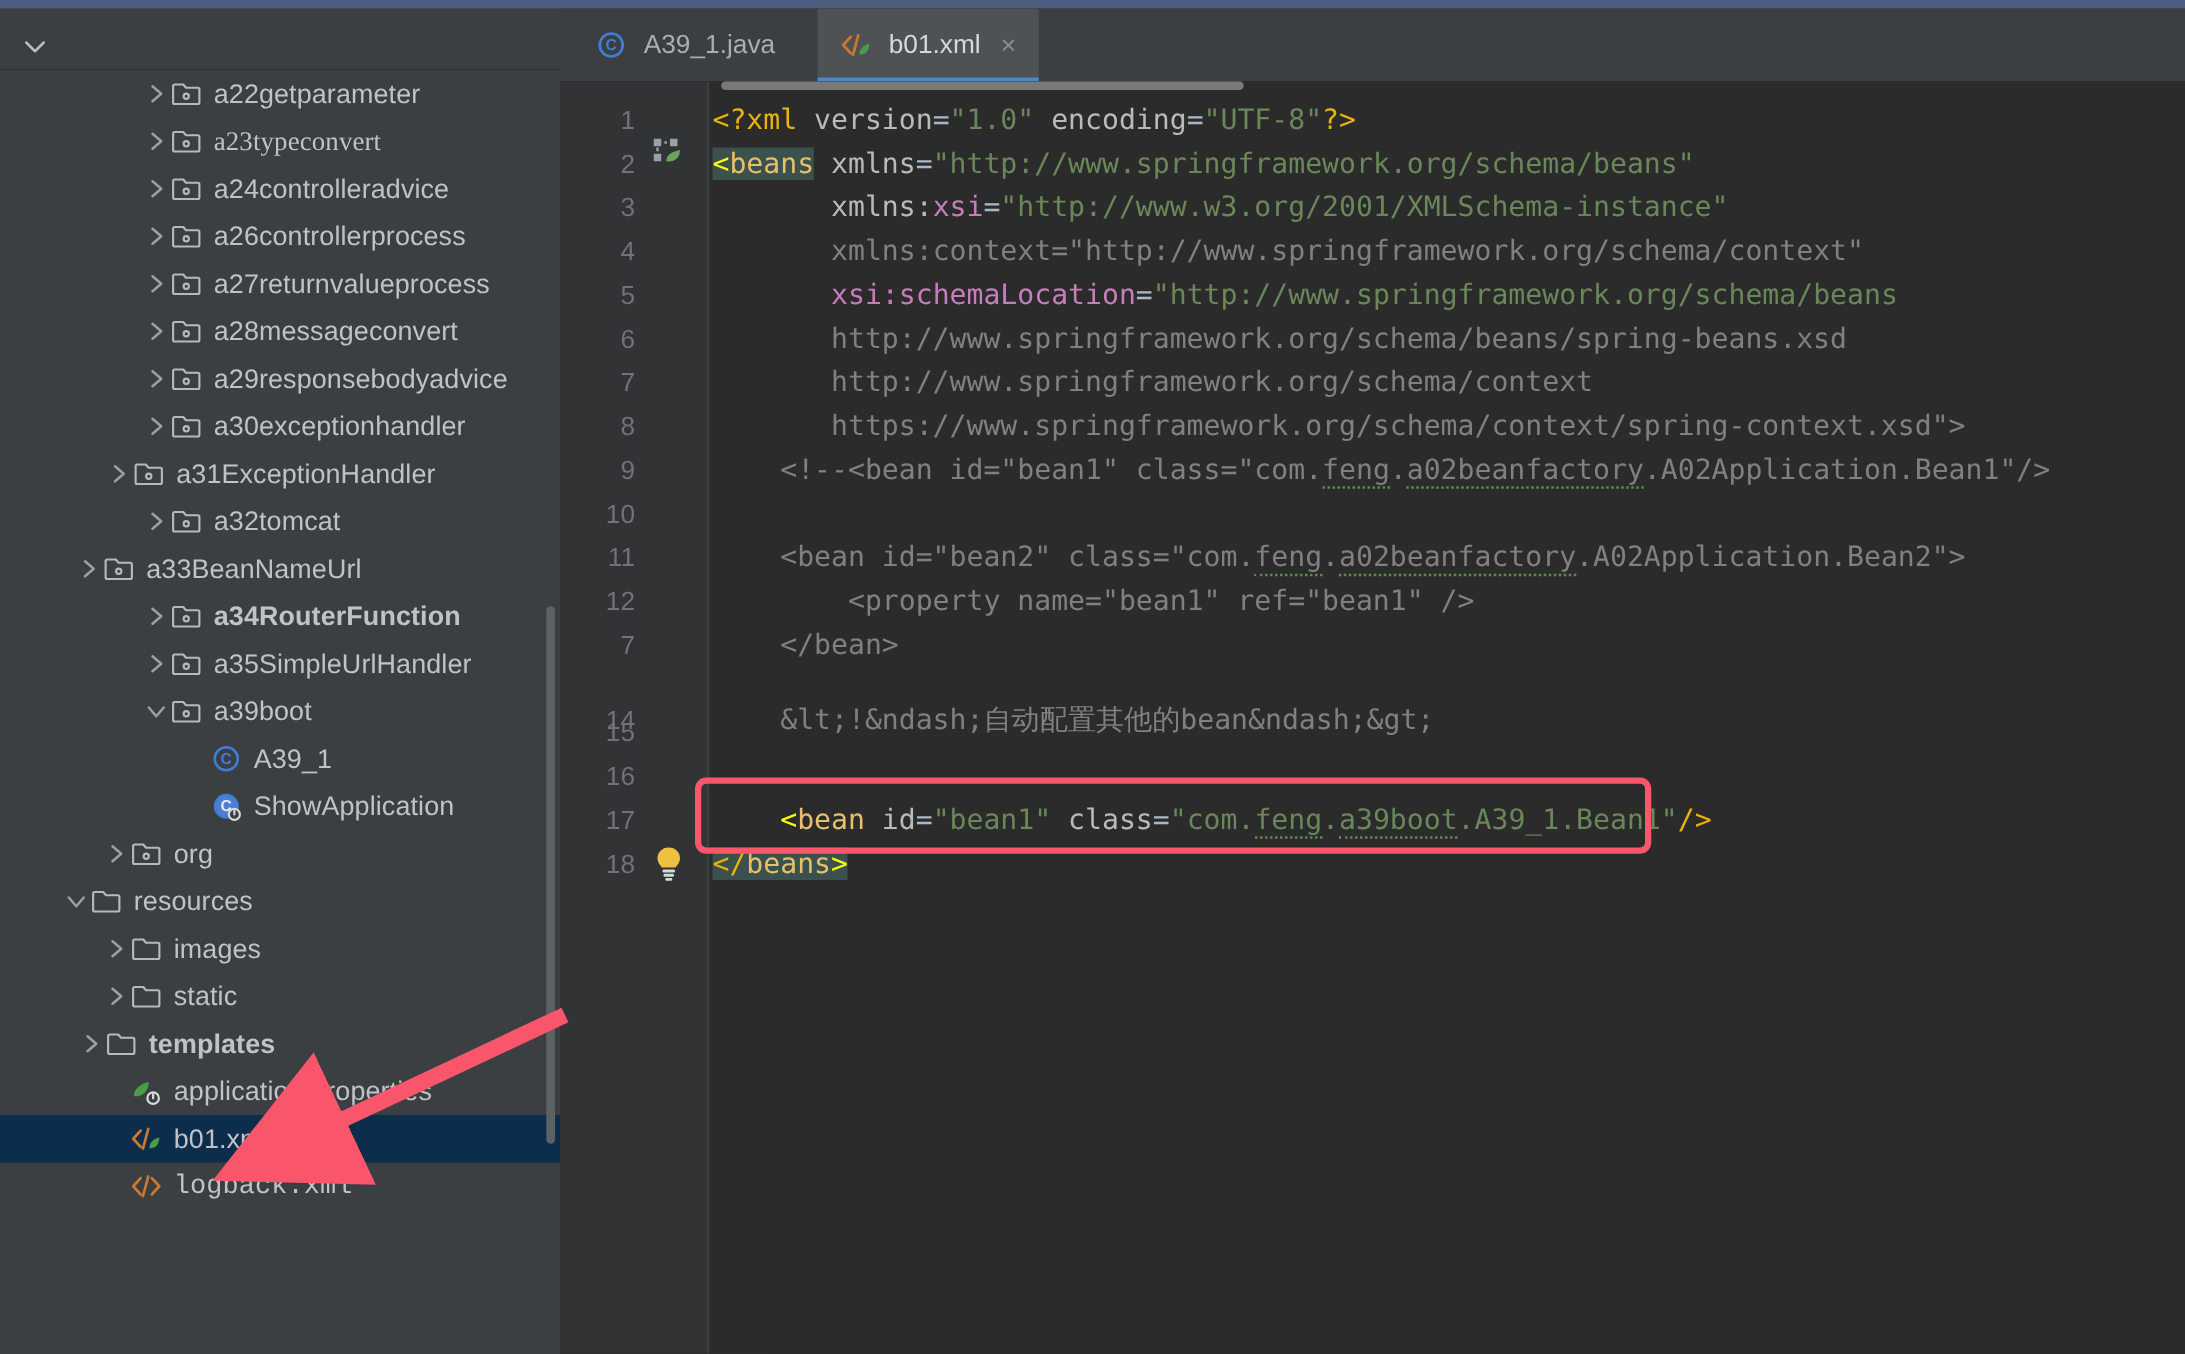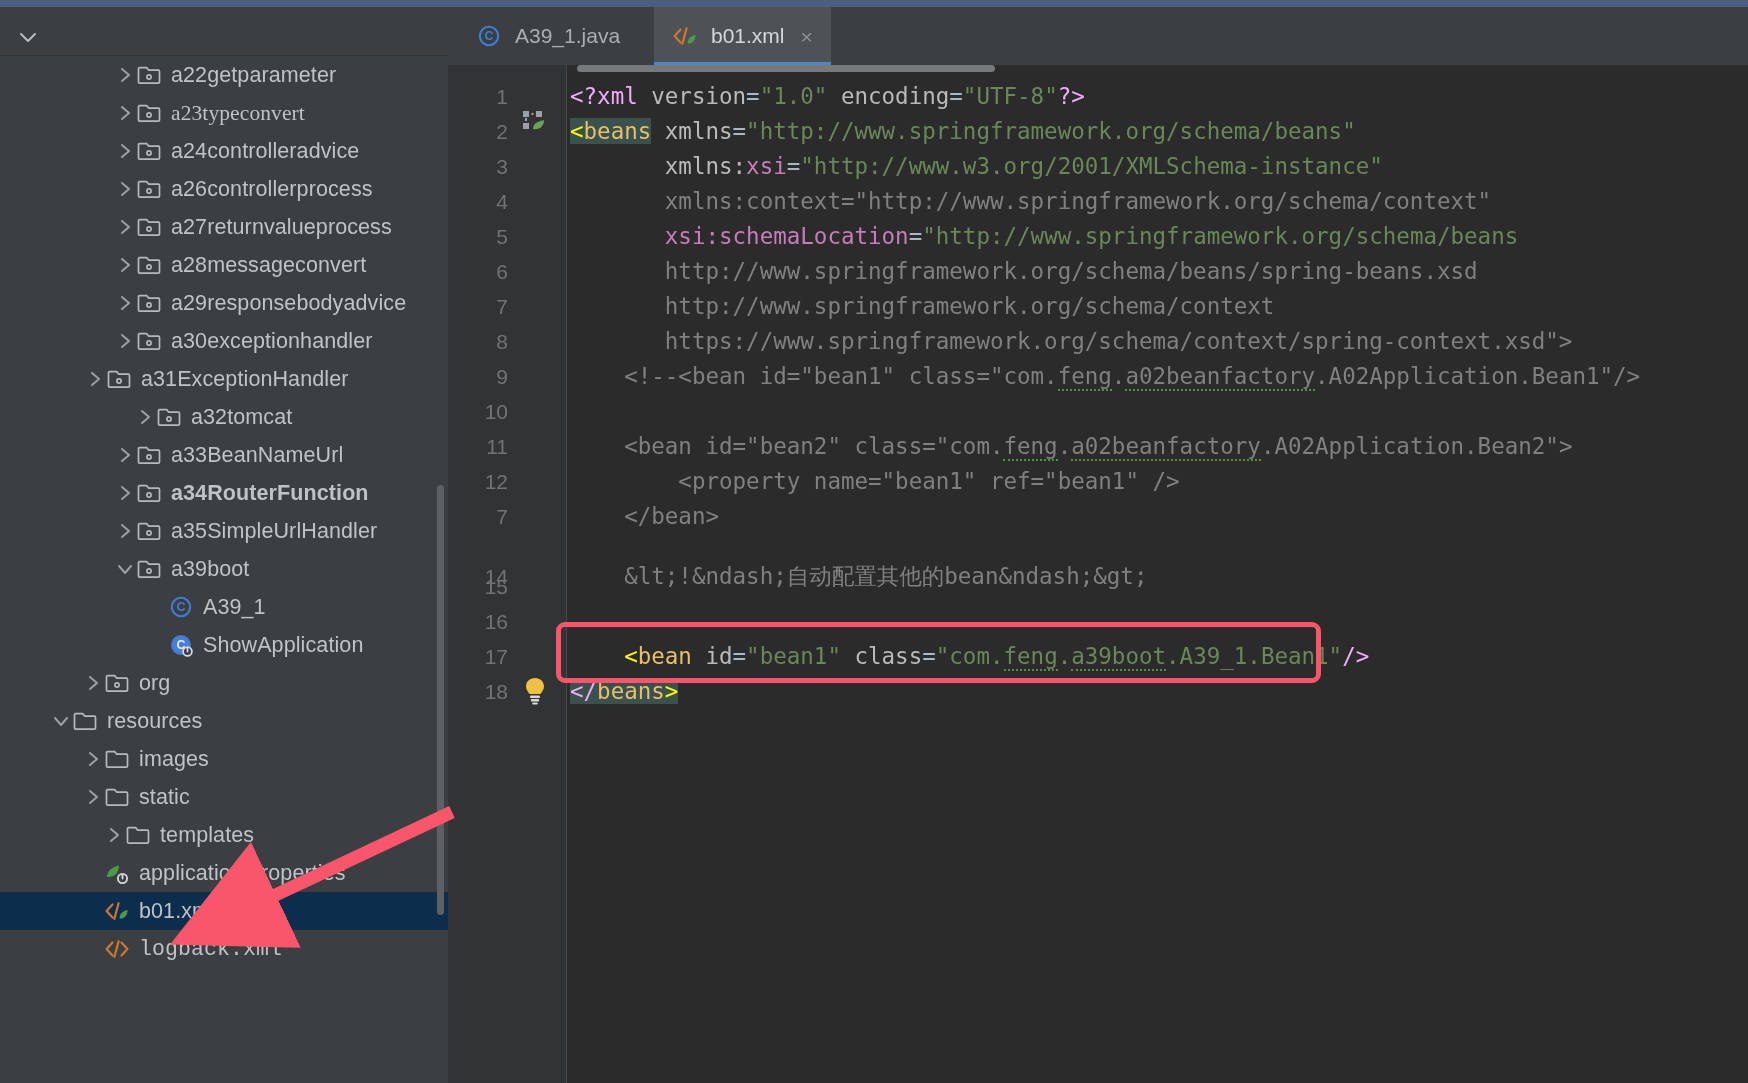--- a/index.html
+++ b/index.html
@@ -106,21 +106,21 @@
     font-family: "DejaVu Sans Mono", monospace;
     font-size: 22.5px; line-height: 35px; white-space: pre;
   }
   .lnum {
     position: absolute; left: 0; width: 60px; text-align: right;
     color: #707377; font-size: 21px; font-family: "Liberation Sans", sans-serif;
   }
   .ctext { position: absolute; left: 122px; }
 
   
-  .t-punct  { color: #f0abfc; }
+  .t-punct  { color: #eab308; }
   .t-tag    { color: #e8bf6a; }
   .t-attr   { color: #bababa; }
   .t-ns     { color: #c77dbb; }
   .t-val    { color: #6a8759; }
   .t-eq     { color: #a9b7c6; }
   .t-comment{ color: #808080; }
   .t-bright { color: #ffff00; }
   .tagmatch { background: #3b514d; }
 
   .squig {
@@ -284,35 +284,35 @@
             </svg>
           </span>
           <span class="icon">
             <svg width="26" height="26" viewBox="0 0 26 26">
               <path d="M2.5,7.5 L2.5,20 A1.2,1.2 0 0 0 3.7,21.2 L22.3,21.2 A1.2,1.2 0 0 0 23.5,20 L23.5,9.4 A1.2,1.2 0 0 0 22.3,8.2 L12.8,8.2 L10.6,5.6 L3.7,5.6 A1.2,1.2 0 0 0 2.5,6.8 Z" fill="none" stroke="#b6babd" stroke-width="1.7" stroke-linejoin="round" stroke-linecap="round"></path>
               <circle cx="13" cy="15" r="2.1" fill="none" stroke="#b6babd" stroke-width="1.7"></circle>
             </svg>
           </span>
           <span class="label">a31ExceptionHandler</span>
         </div>
-        <div class="row" style="padding-left: 114px; margin-left: 20px;">
+        <div class="row" style="padding-left: 114px;">
           <span class="arrow">
             <svg width="20" height="20" viewBox="0 0 20 20">
               <polyline points="7,4 14,10 7,16" fill="none" stroke="#9aa0a6" stroke-width="2" stroke-linecap="round" stroke-linejoin="round"></polyline>
             </svg>
           </span>
           <span class="icon">
             <svg width="26" height="26" viewBox="0 0 26 26">
               <path d="M2.5,7.5 L2.5,20 A1.2,1.2 0 0 0 3.7,21.2 L22.3,21.2 A1.2,1.2 0 0 0 23.5,20 L23.5,9.4 A1.2,1.2 0 0 0 22.3,8.2 L12.8,8.2 L10.6,5.6 L3.7,5.6 A1.2,1.2 0 0 0 2.5,6.8 Z" fill="none" stroke="#b6babd" stroke-width="1.7" stroke-linejoin="round" stroke-linecap="round"></path>
               <circle cx="13" cy="15" r="2.1" fill="none" stroke="#b6babd" stroke-width="1.7"></circle>
             </svg>
           </span>
           <span class="label">a32tomcat</span>
         </div>
-        <div class="row" style="padding-left: 114px;">
+        <div class="row" style="padding-left: 60px;">
           <span class="arrow">
             <svg width="20" height="20" viewBox="0 0 20 20">
               <polyline points="7,4 14,10 7,16" fill="none" stroke="#9aa0a6" stroke-width="2" stroke-linecap="round" stroke-linejoin="round"></polyline>
             </svg>
           </span>
           <span class="icon">
             <svg width="26" height="26" viewBox="0 0 26 26">
               <path d="M2.5,7.5 L2.5,20 A1.2,1.2 0 0 0 3.7,21.2 L22.3,21.2 A1.2,1.2 0 0 0 23.5,20 L23.5,9.4 A1.2,1.2 0 0 0 22.3,8.2 L12.8,8.2 L10.6,5.6 L3.7,5.6 A1.2,1.2 0 0 0 2.5,6.8 Z" fill="none" stroke="#b6babd" stroke-width="1.7" stroke-linejoin="round" stroke-linecap="round"></path>
               <circle cx="13" cy="15" r="2.1" fill="none" stroke="#b6babd" stroke-width="1.7"></circle>
             </svg>
@@ -429,21 +429,21 @@
               <polyline points="7,4 14,10 7,16" fill="none" stroke="#9aa0a6" stroke-width="2" stroke-linecap="round" stroke-linejoin="round"></polyline>
             </svg>
           </span>
           <span class="icon">
             <svg width="26" height="26" viewBox="0 0 26 26">
               <path d="M2.5,7.5 L2.5,20 A1.2,1.2 0 0 0 3.7,21.2 L22.3,21.2 A1.2,1.2 0 0 0 23.5,20 L23.5,9.4 A1.2,1.2 0 0 0 22.3,8.2 L12.8,8.2 L10.6,5.6 L3.7,5.6 A1.2,1.2 0 0 0 2.5,6.8 Z" fill="none" stroke="#b6babd" stroke-width="1.7" stroke-linejoin="round" stroke-linecap="round"></path>
             </svg>
           </span>
           <span class="label">static</span>
         </div>
-        <div class="row" style="padding-left: 103px;">
+        <div class="row" style="padding-left: 62px; font-weight: bold;">
           <span class="arrow">
             <svg width="20" height="20" viewBox="0 0 20 20">
               <polyline points="7,4 14,10 7,16" fill="none" stroke="#9aa0a6" stroke-width="2" stroke-linecap="round" stroke-linejoin="round"></polyline>
             </svg>
           </span>
           <span class="icon">
             <svg width="26" height="26" viewBox="0 0 26 26">
               <path d="M2.5,7.5 L2.5,20 A1.2,1.2 0 0 0 3.7,21.2 L22.3,21.2 A1.2,1.2 0 0 0 23.5,20 L23.5,9.4 A1.2,1.2 0 0 0 22.3,8.2 L12.8,8.2 L10.6,5.6 L3.7,5.6 A1.2,1.2 0 0 0 2.5,6.8 Z" fill="none" stroke="#b6babd" stroke-width="1.7" stroke-linejoin="round" stroke-linecap="round"></path>
             </svg>
           </span>

